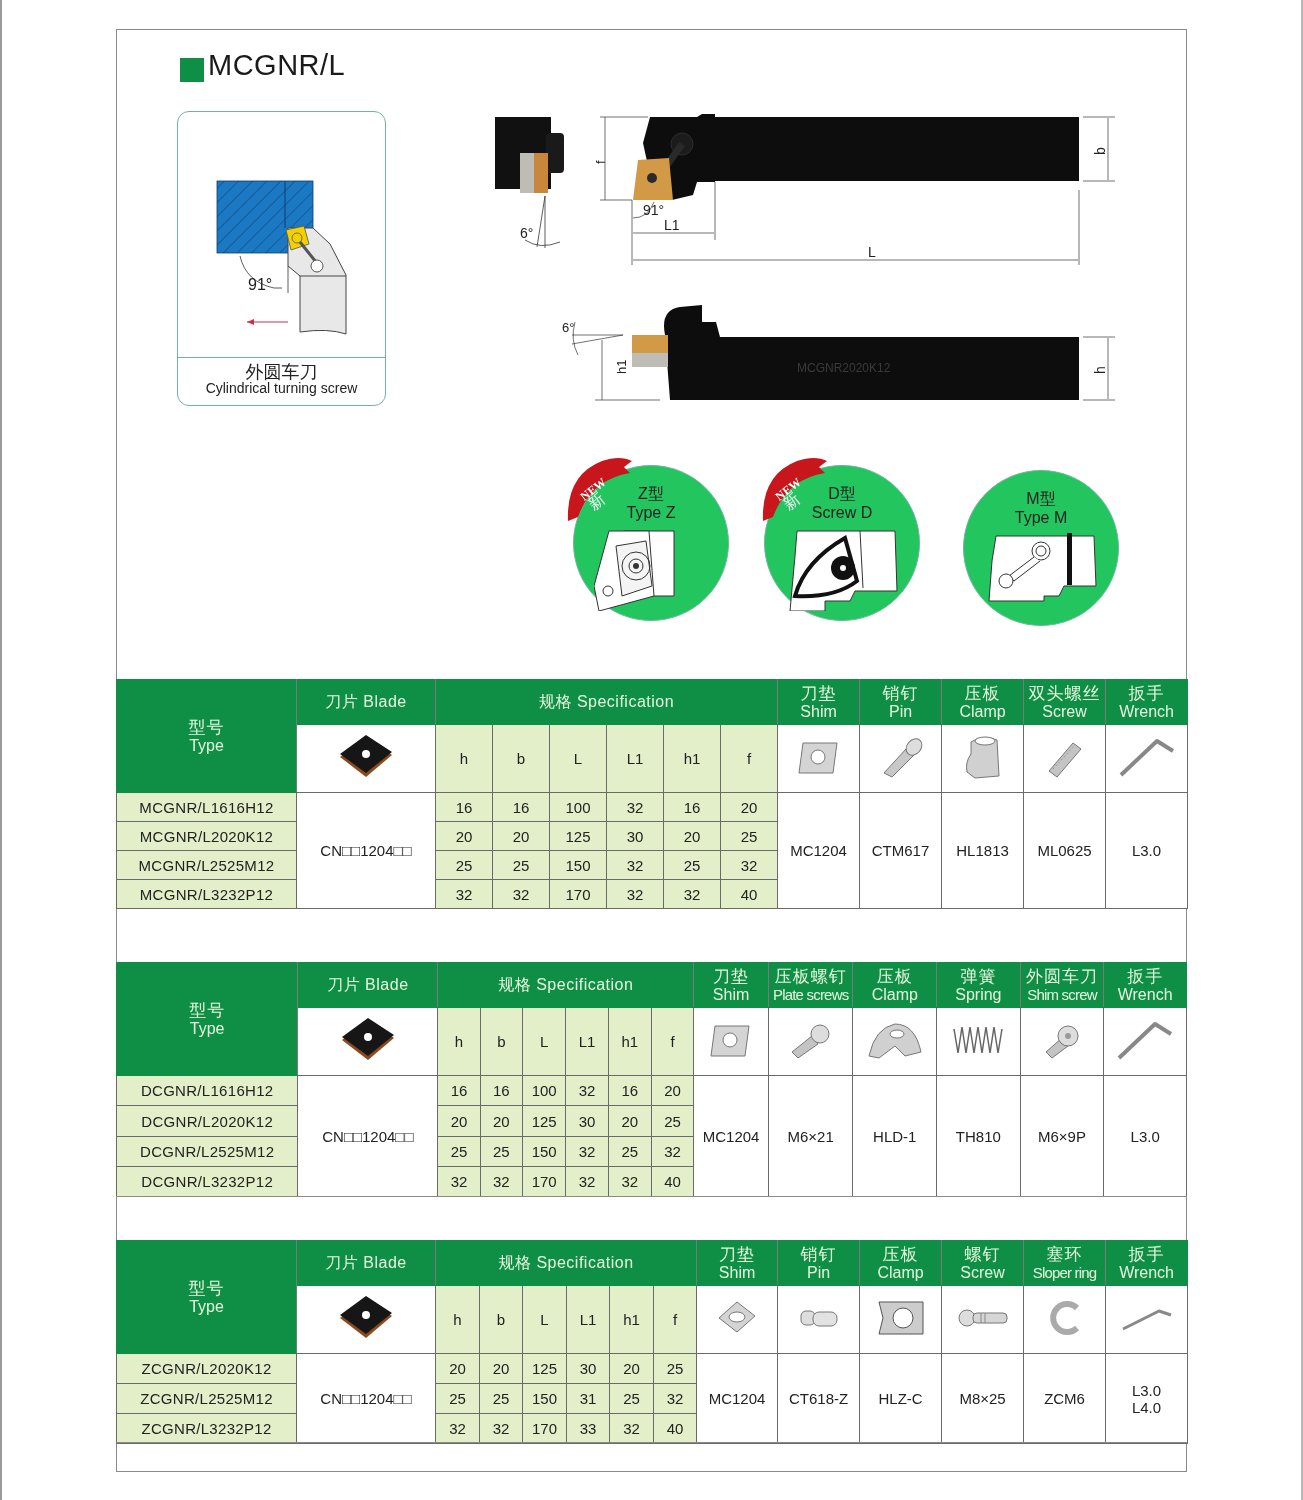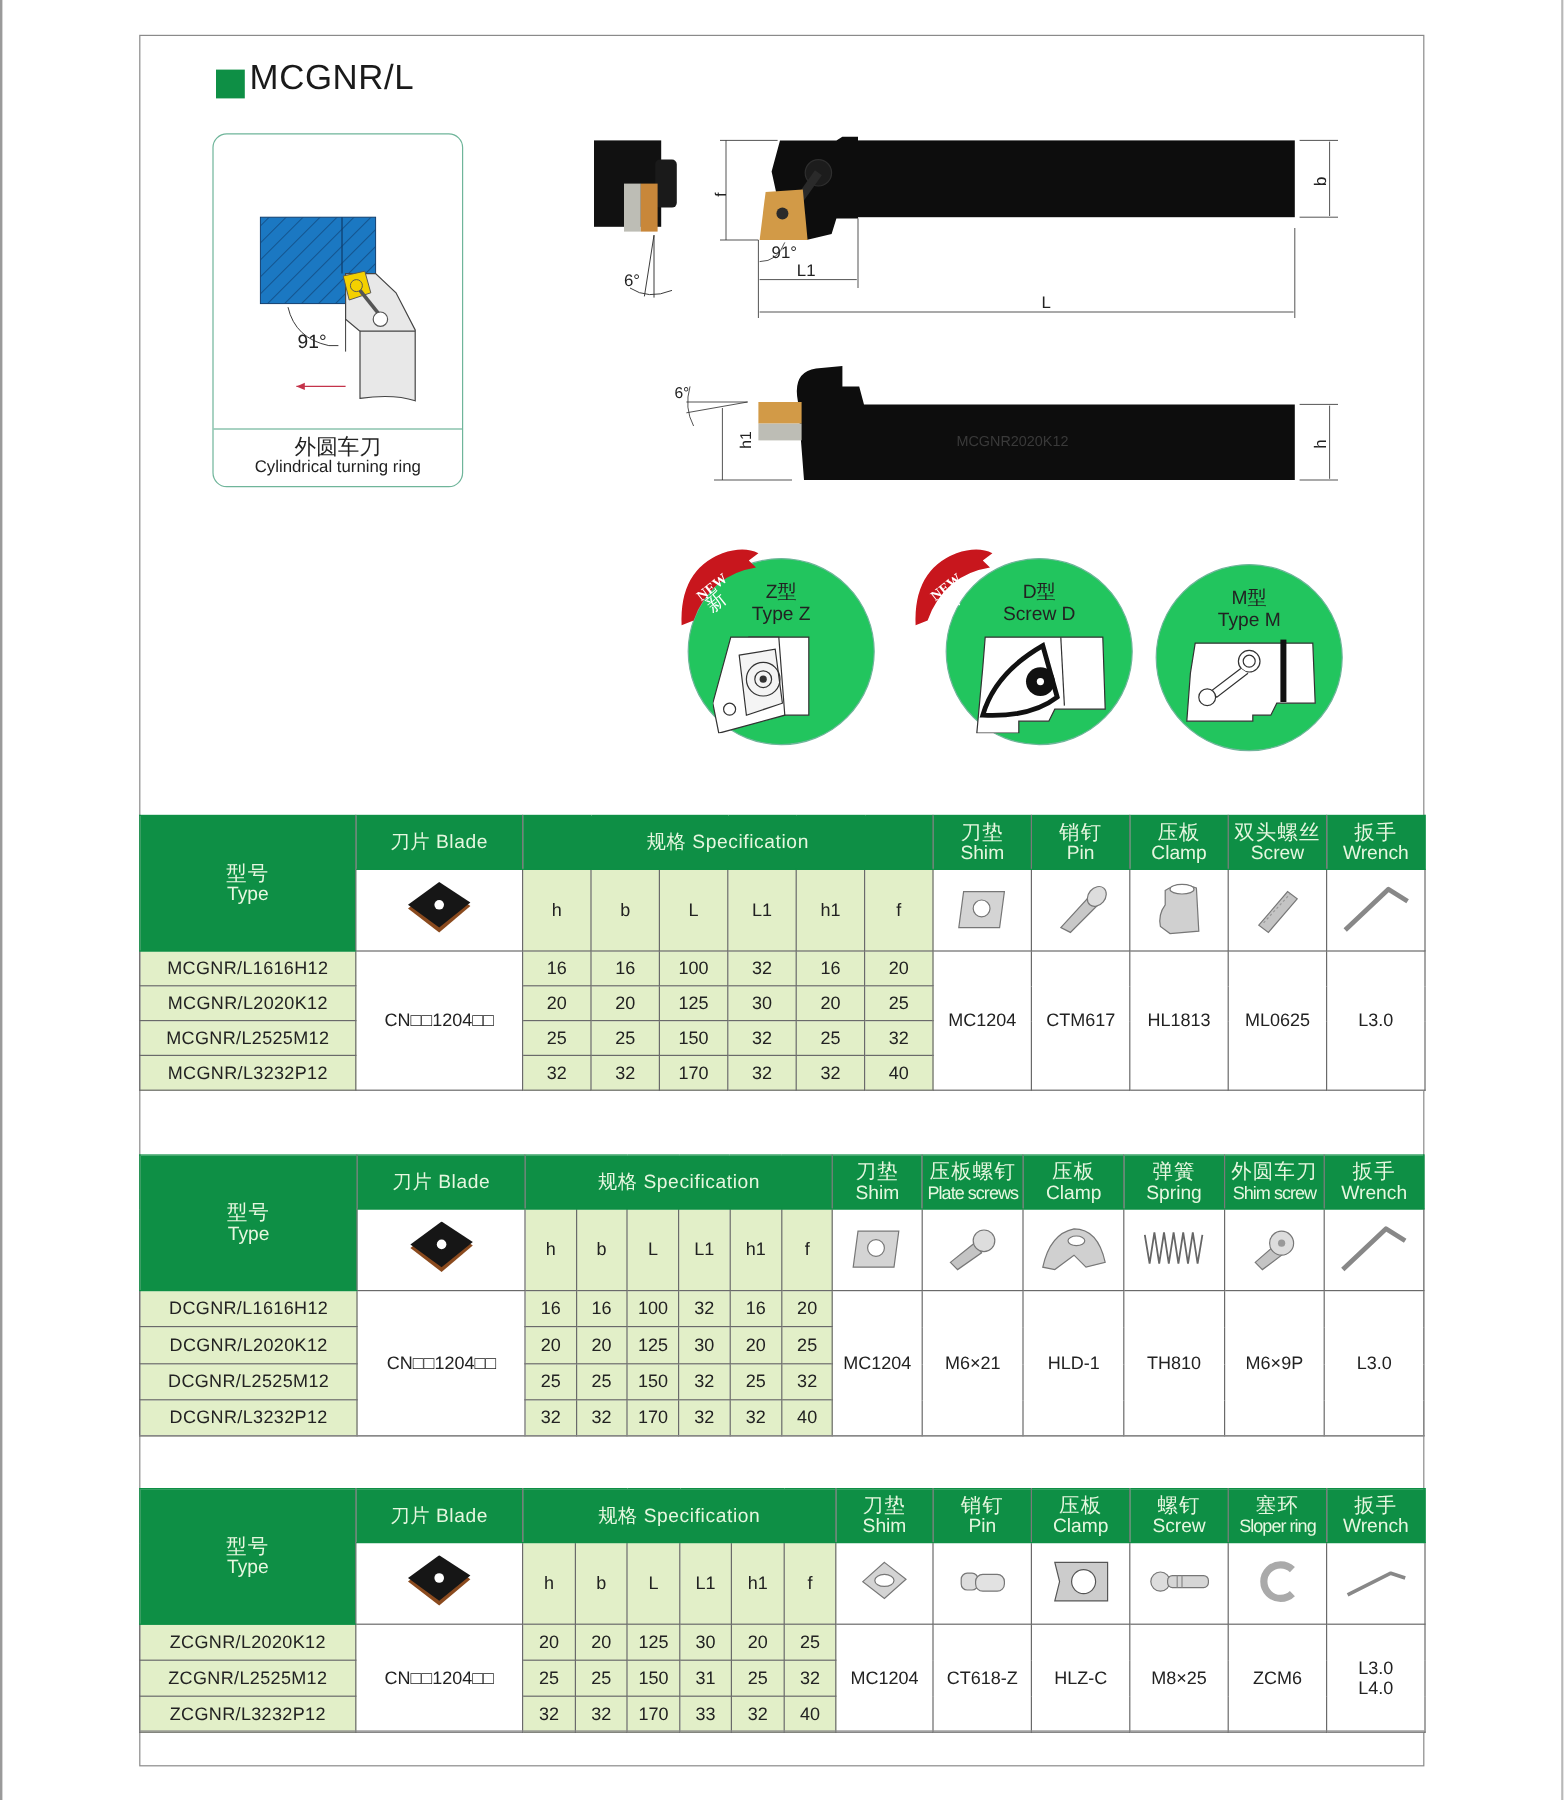--- a/index.html
+++ b/index.html
@@ -74,21 +74,21 @@
 
     <path d="M62 100 Q68 126 96 132 L104 132" fill="none" stroke="#333" stroke-width="0.8"></path>
     <line x1="110" y1="110" x2="110" y2="137" stroke="#333" stroke-width="0.8"></line>
     <text x="70" y="134" font-size="16" fill="#222" font-family="Liberation Sans, sans-serif">91°</text>
 
     <line x1="69" y1="166" x2="110" y2="166" stroke="#c4334a" stroke-width="1"></line>
     <path d="M69 166 L76 163 L76 169 Z" fill="#c4334a"></path>
   </svg>
   <div class="ftr">
     <div class="cn" style="font-size:18px">外圆车刀</div>
-    <div class="en">Cylindrical turning ring</div>
+    <div class="en">Cylindrical turning screw</div>
   </div>
 </div>
 
 <svg class="drawing" style="left:480px; top:100px;" width="650" height="320" viewBox="0 0 650 320">
 
   <rect x="15" y="17" width="56" height="72" fill="#111"></rect>
   <rect x="66" y="33" width="18" height="40" rx="4" fill="#1a1a1a"></rect>
   <rect x="40" y="53" width="14" height="40" fill="#bdbdb5"></rect>
   <rect x="54" y="53" width="14" height="40" fill="#c8873a"></rect>
   <line x1="65" y1="96" x2="57" y2="147" stroke="#333" stroke-width="0.8"></line>
@@ -159,21 +159,21 @@
     <circle cx="42" cy="40" r="3" fill="#333"></circle>
     <circle cx="14" cy="65" r="5" fill="none" stroke="#333"></circle>
   </svg>
 </div>
 <svg class="new-badge" style="left:562px; top:455px;" viewBox="0 0 72 72">
   <path d="M6 66 Q4 20 40 6 Q58 0 70 6 L62 12 L68 18 Q30 24 16 62 Z" fill="#c8161d"></path>
   <text x="14" y="38" font-size="12" font-weight="bold" fill="#fff" font-family="Liberation Serif, serif" transform="rotate(-38 30 30)">NEW</text>
   <text x="26" y="52" font-size="16" fill="#fff" font-family="DejaVu Sans, sans-serif" transform="rotate(-38 34 46)">新</text>
 </svg>
 
-<div class="type-circle" style="left:788px; top:465px;">
+<div class="type-circle" style="left:764px; top:465px;">
   <div class="lbl">
     <div>D型</div>
     <div>Screw D</div>
   </div>
   <svg class="art" width="115" height="85" viewBox="0 0 115 85">
     <path d="M12 5 L110 5 L112 65 L70 65 L65 75 L40 75 L40 85 L5 85 L10 30 Z" fill="#fff" stroke="#333"></path>
     <line x1="75" y1="5" x2="78" y2="62" stroke="#333"></line>
     <path d="M10 70 Q20 35 60 12 L72 55 Q50 72 10 70 Z" fill="none" stroke="#111" stroke-width="4"></path>
     <circle cx="58" cy="42" r="12" fill="#111"></circle>
     <circle cx="58" cy="42" r="3" fill="#fff"></circle>

